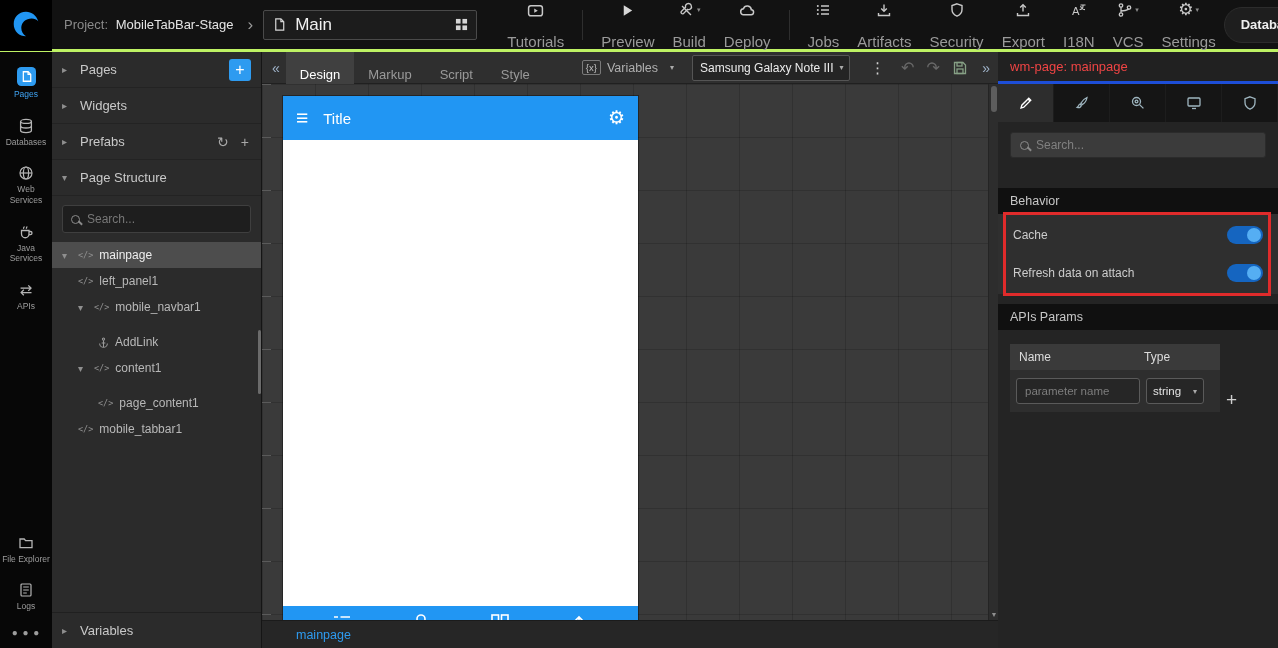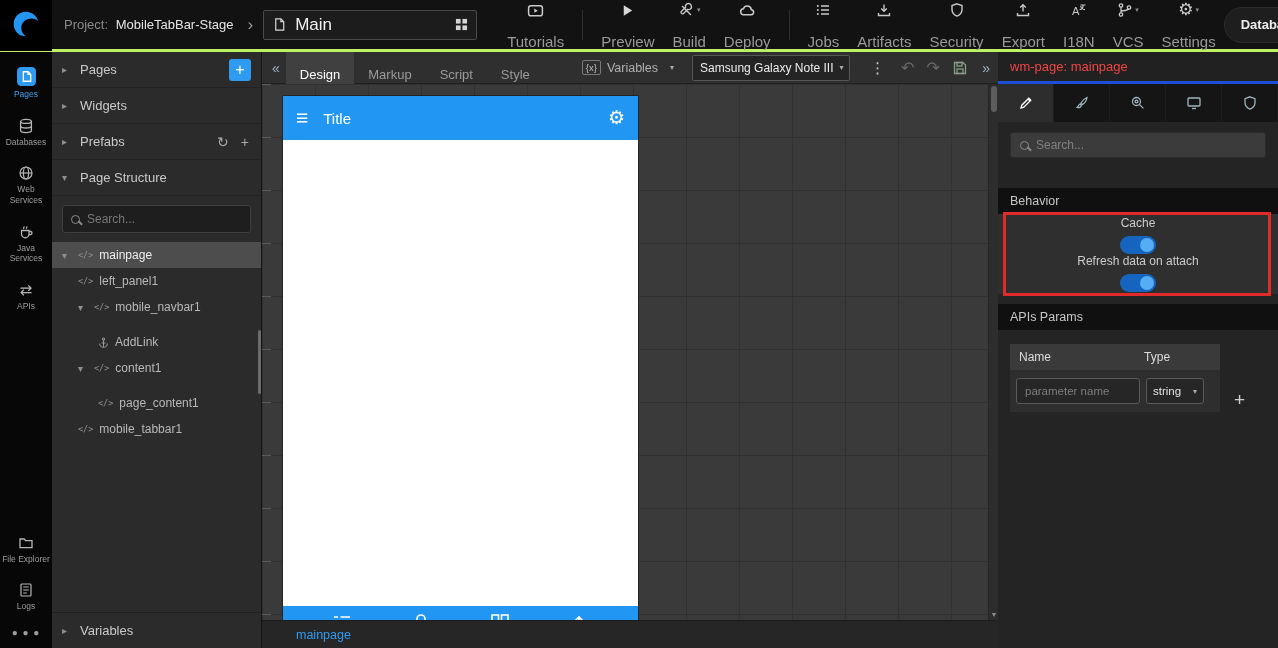--- a/index.html
+++ b/index.html
@@ -119,26 +119,26 @@
   .insp-search { height:26px; background:#3b3b3b; border:1px solid #2b2b2b; border-radius:3px;
     display:flex; align-items:center; gap:7px; padding:0 9px; }
   .insp-search input { flex:1; background:transparent; border:none; outline:none; color:#aaa; font-size:12px;
     font-family:"Liberation Sans", sans-serif; }
   .insp-search input::placeholder { color:#808080; }
   .spacer20 { height:20px; flex:0 0 20px; }
   .spacer10 { height:10px; flex:0 0 10px; }
   .section-header { height:26px; flex:0 0 26px; background:#101010; color:#c7c7c7; font-size:12.5px;
     display:flex; align-items:center; padding:0 12px; }
   .behavior-body { background:#2f2f2f; padding:2px 0; }
-  .prop-row { height:38px; display:flex; align-items:center; justify-content:space-between; padding:0 15px;flex-direction:column; }
+  .prop-row { height:38px; display:flex; align-items:center; justify-content:space-between; padding:0 15px; }
   .prop-label { color:#cccccc; font-size:12px; }
   .toggle { width:36px; height:18px; border-radius:9px; background:#1565c0; position:relative; cursor:pointer; flex:0 0 auto; }
   .toggle .knob { position:absolute; top:2px; right:2px; width:14px; height:14px; border-radius:50%; background:#55aef3; }
   .red-box { position:absolute; top:160px; left:5px; right:7px; height:84px; border:3px solid #e02b2b; pointer-events:none; z-index:5; }
-  .params-body { display:flex; align-items:flex-end; padding:14px 12px 16px; gap:12px; }
+  .params-body { display:flex; align-items:flex-end; padding:14px 12px 16px; gap:4px; }
   .params-table { width:210px; }
   .pt-head { display:flex; background:#3a3a3a; }
   .pt-hcell { padding:6px 9px; color:#dcdcdc; font-size:12px; }
   .pt-hcell.name { flex:1.6; } .pt-hcell.type { flex:1; }
   .pt-row { display:flex; background:#2e2e2e; padding:8px 6px; gap:6px; align-items:center; }
   .param-input { width:124px; height:26px; background:#262626; border:1px solid #5a5a5a; border-radius:3px;
     color:#cfcfcf; font-size:11.5px; padding:0 8px; outline:none; font-family:"Liberation Sans", sans-serif; }
   .param-input::placeholder { color:#7d7d7d; }
   .mini-select { width:58px; height:26px; background:#262626; border:1px solid #5a5a5a; border-radius:3px;
     color:#e2e2e2; font-size:11.5px; display:flex; align-items:center; justify-content:space-between;

